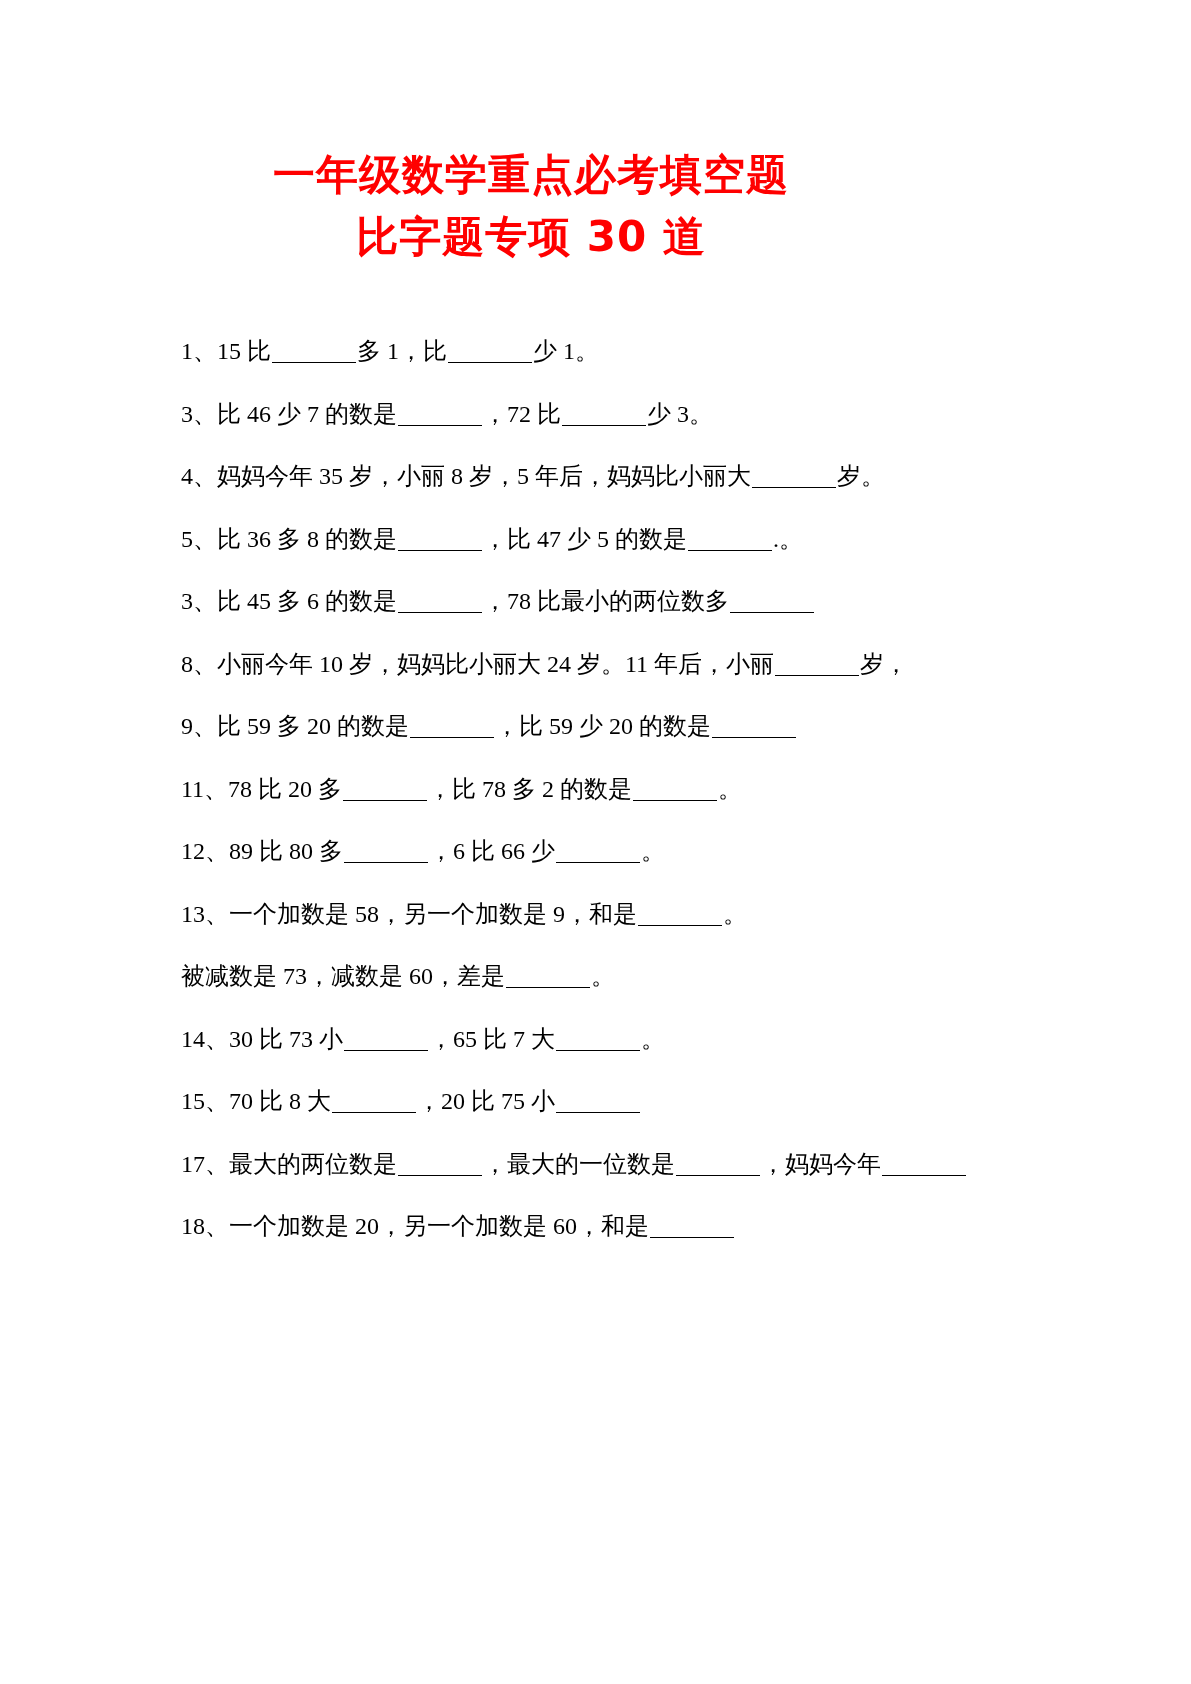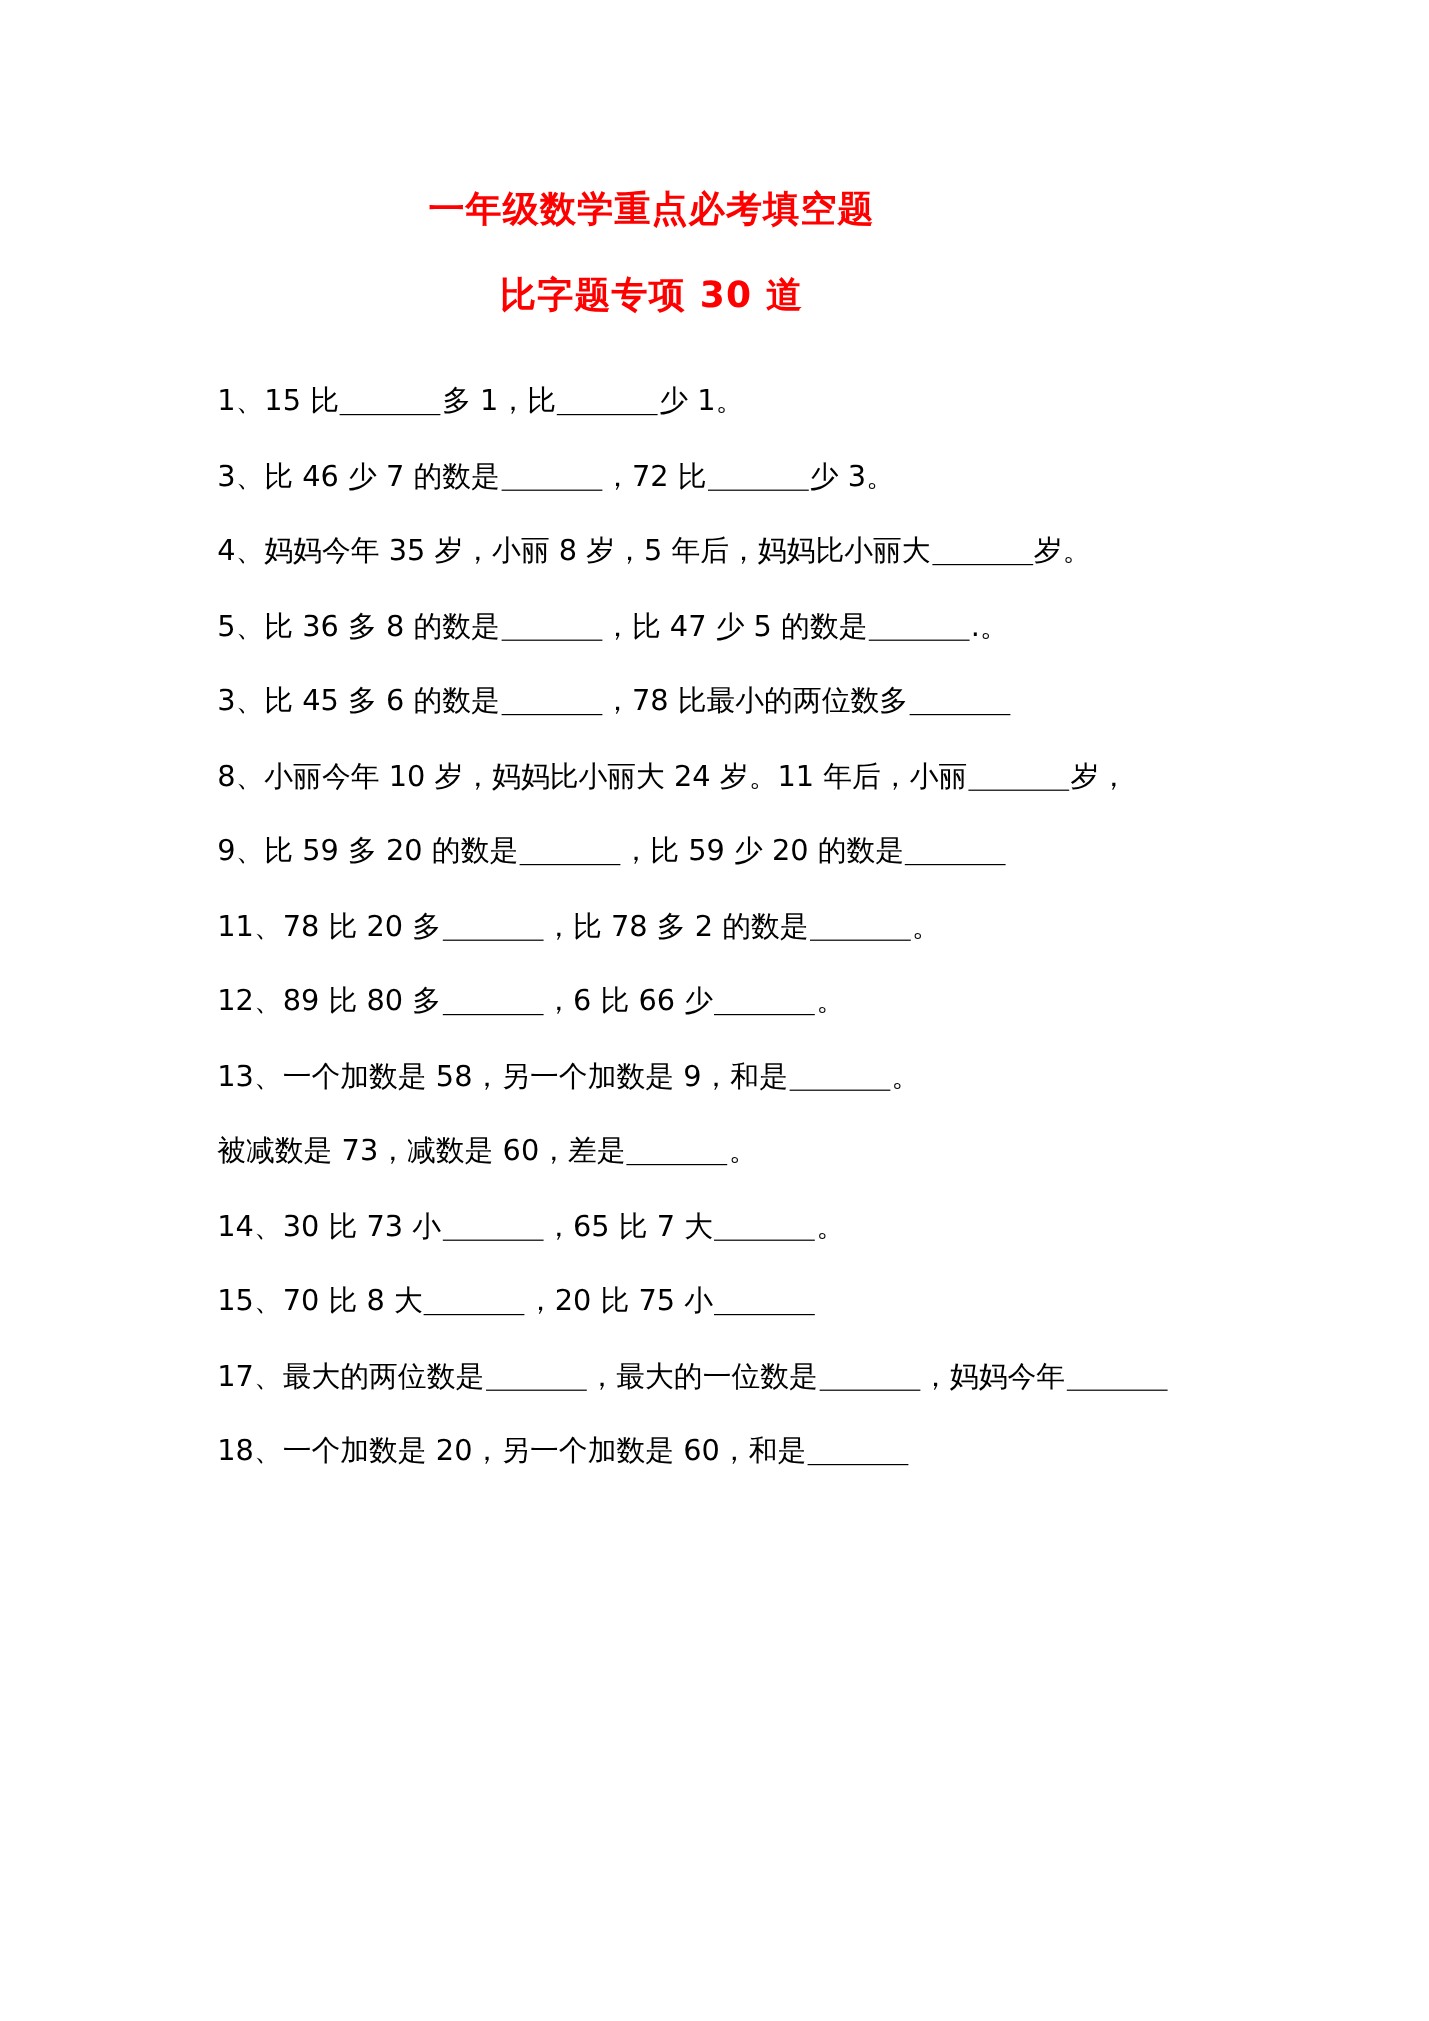--- a/index.html
+++ b/index.html
@@ -17,37 +17,38 @@
     }
     .page {
       position: absolute;
       left: 0; top: 0;
       width: 1191px;
       height: 1684px;
       background: #ffffff;
     }
     .title {
       position: absolute;
-      left: 12px;
+      left: 0;
       width: 1062px;
       text-align: center;
       color: #ff0000;
       font-weight: bold;
-      font-size: 30px;
+      font-size: 42px;
       line-height: 50px;
       letter-spacing: 1px;
       white-space: nowrap;
     }
     .title-1 { top: 150px; }
-    .title-2 { top: 212px; margin-top: 10px; }
+    .title-2 { top: 212px; }
     .questions {
       position: absolute;
       left: 181px;
-      top: 308px;
+      top: 325px;
       width: 880px;
+      font-family: Liberation Serif, serif;
     }
     .q-line {
       height: 62.5px;
       line-height: 52px;
       font-size: 24px;
       white-space: nowrap;
       color: #000000;
     }
     .blank {
       display: inline-block;

